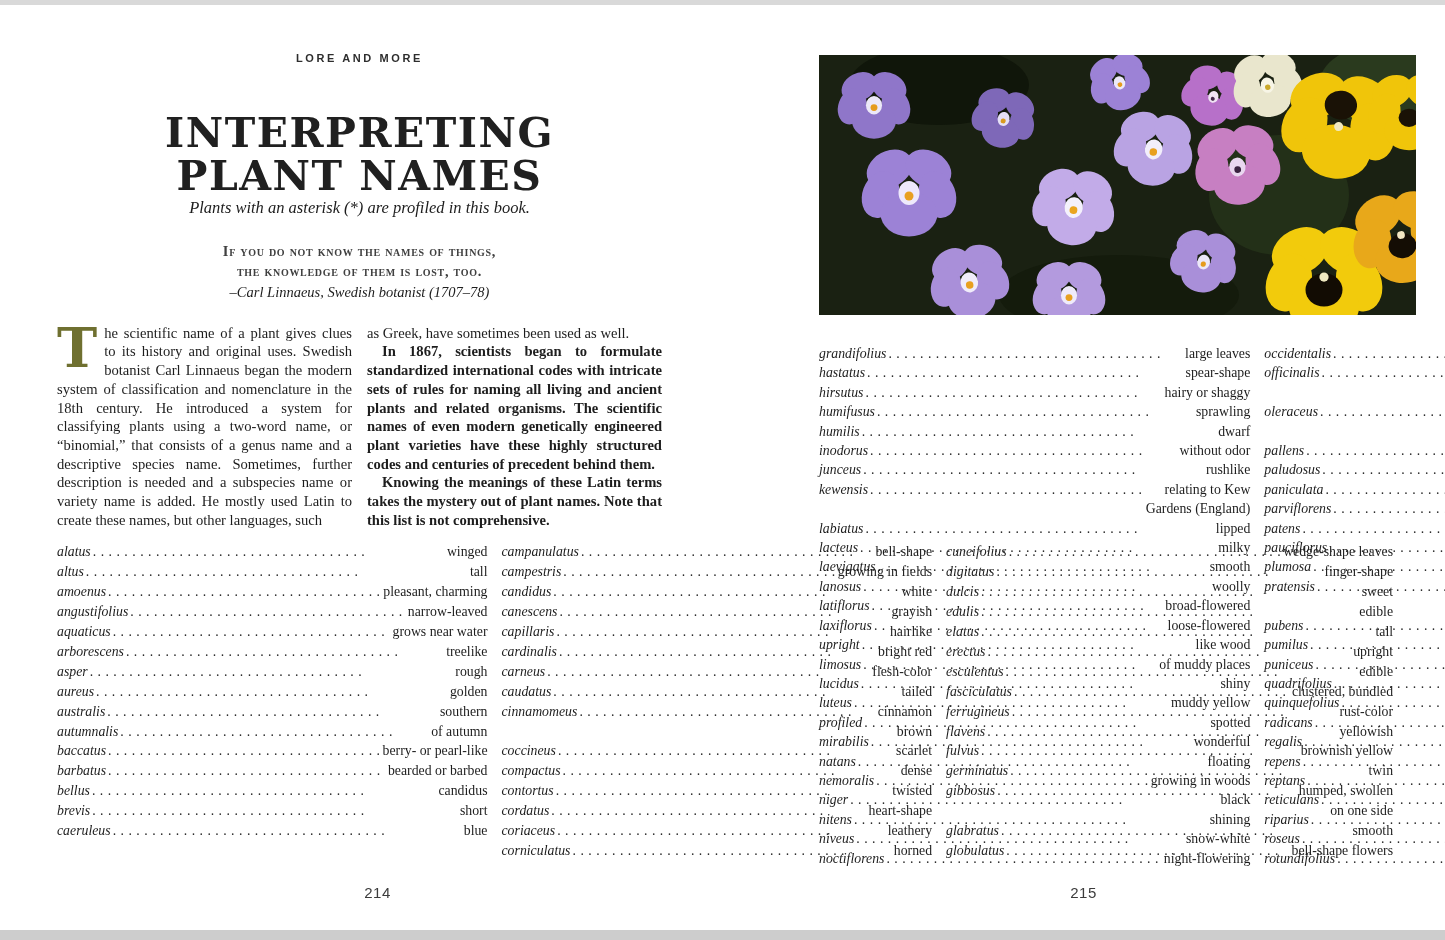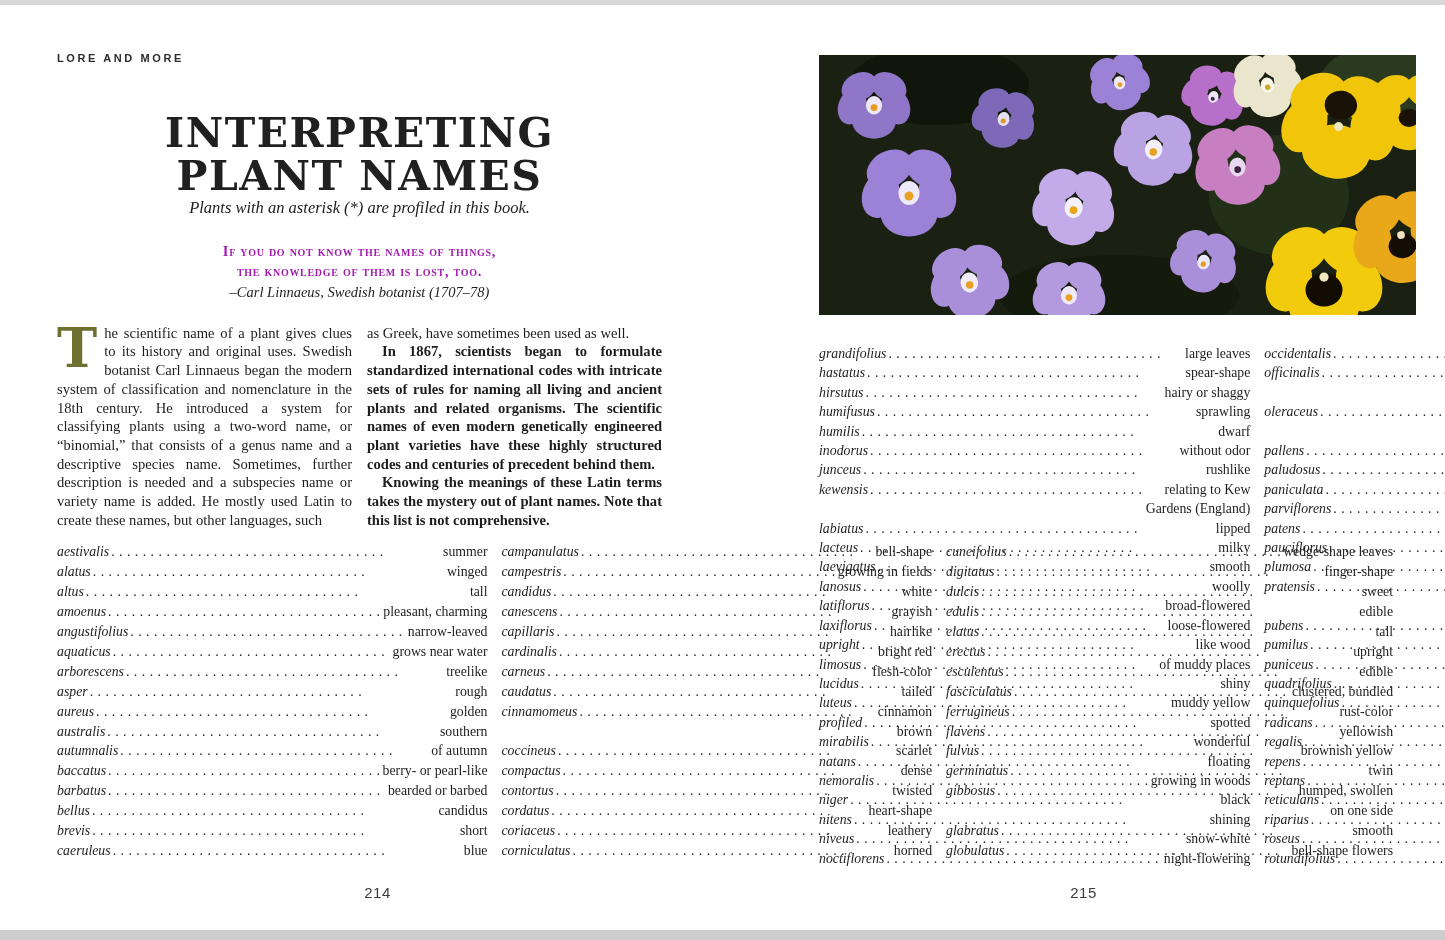--- a/index.html
+++ b/index.html
@@ -3,27 +3,27 @@
 <meta charset="utf-8">
 <style>
   html,body{margin:0;padding:0;background:#ffffff;}
   .spread{position:relative;width:1445px;height:940px;background:#ffffff;overflow:hidden;
           font-family:"Liberation Serif",serif;color:#1d1d1d;}
   .edge-top{position:absolute;top:0;left:0;width:100%;height:5px;background:#d9d9d9;}
   .edge-bottom{position:absolute;bottom:0;left:0;width:100%;height:10px;background:#cdcdcd;}
 
   
   .page-left{position:absolute;left:57px;top:52px;width:605px;}
-  .kicker{text-align:left;font-family:"Liberation Sans",sans-serif;font-weight:700;
+  .kicker{text-align:center;font-family:"Liberation Sans",sans-serif;font-weight:700;
           font-size:11px;letter-spacing:2.6px;color:#2d2d2d;}
   .title{margin-top:48px;text-align:center;font-family:"DejaVu Serif",serif;font-weight:700;
          font-size:41px;line-height:1.05;letter-spacing:1.5px;color:#202020;}
   .subtitle{margin-top:0;text-align:center;font-style:italic;font-size:16.5px;color:#1d1d1d;}
   .epigraph{margin-top:23px;text-align:center;font-variant:small-caps;font-weight:700;
-            font-size:14.5px;letter-spacing:0.7px;line-height:1.4;color:#a21caf;}
+            font-size:14.5px;letter-spacing:0.7px;line-height:1.4;color:#404040;}
   .attribution{text-align:center;font-style:italic;font-size:14.5px;margin-top:2px;}
   .bodycols{margin-top:23px;display:flex;gap:15px;text-align:justify;
             font-size:14.6px;line-height:18.7px;}
   .bodycol{width:295px;}
   .bodycol p{margin:0;}
   .bodycol p.indent{text-indent:15px;font-weight:bold;}
   .dropcap{float:left;font-family:"DejaVu Serif",serif;font-weight:700;font-size:54px;
            line-height:44px;padding:2px 7px 0 0;}
   
   .glossary{display:grid;grid-template-columns:1fr 1fr 1fr;column-gap:14px;font-size:13.8px;}
@@ -75,25 +75,20 @@
       <div class="bodycol">
         <p>as Greek, have sometimes been used as well.</p>
         <p class="indent">In 1867, scientists began to formulate standardized international codes with intricate sets of rules for naming all living and ancient plants and related organisms. The scientific names of even modern genetically engineered plant varieties have these highly structured codes and centuries of precedent behind them.</p>
         <p class="indent">Knowing the meanings of these Latin terms takes the mystery out of plant names. Note that this list is not comprehensive.</p>
       </div>
     </div>
 
     <div class="glossary gl-left">
       <div>
           <div class="entry">
-            <span class="term">aestivalis</span>
-            <span class="leader"></span>
-            <span class="def">summer</span>
-          </div>
-          <div class="entry">
             <span class="term">alatus</span>
             <span class="leader"></span>
             <span class="def">winged</span>
           </div>
           <div class="entry">
             <span class="term">altus</span>
             <span class="leader"></span>
             <span class="def">tall</span>
           </div>
           <div class="entry">

